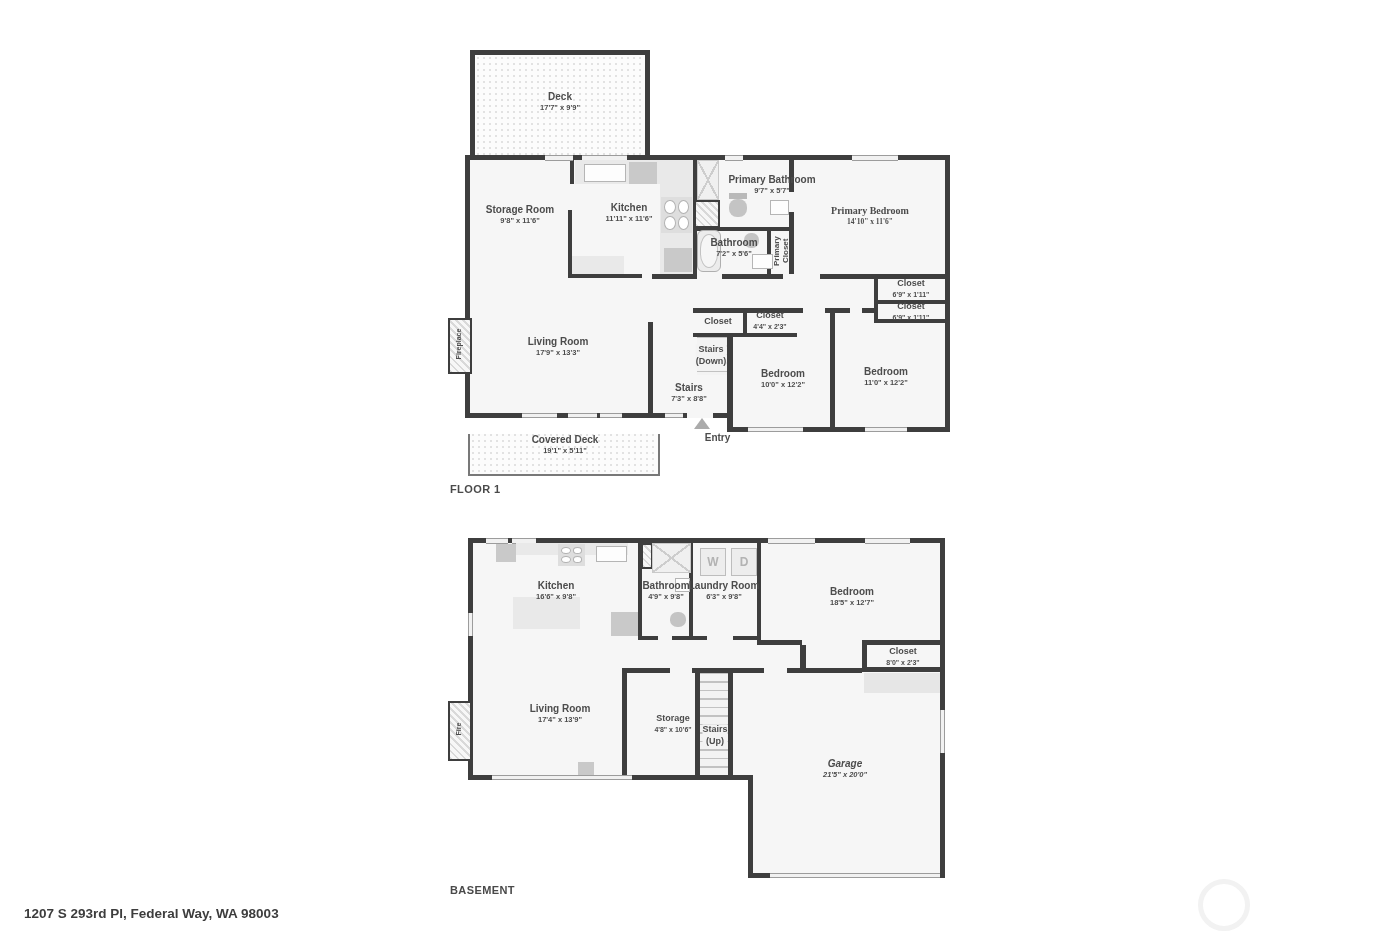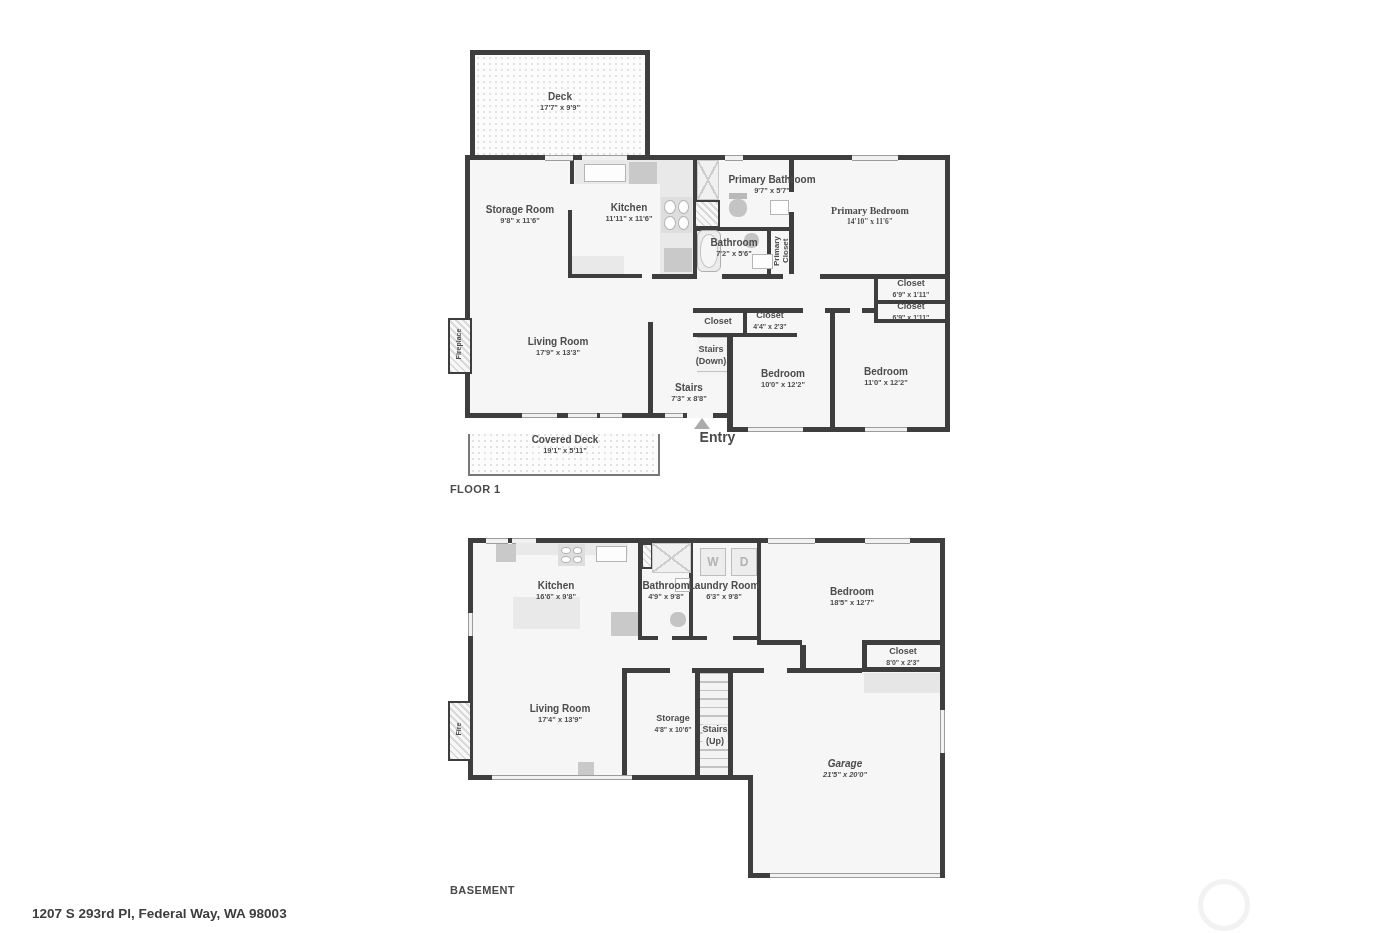--- a/index.html
+++ b/index.html
@@ -196,21 +196,21 @@
     </div>
     <div class="lab" style="left:558px;top:346px;">
       <span class="nm">Living Room</span>
       <span class="dm">17'9" x 13'3"</span>
     </div>
     <div class="lab" style="left:565px;top:444px;">
       <span class="nm">Covered Deck</span>
       <span class="dm">19'1" x 5'11"</span>
     </div>
     <div class="lab" style="left:702px;top:437px;">
-      <span class="nm" style="font-size:14px;margin-left:31px;">Entry</span>
+      <span class="nm" style="font-size:10px;margin-left:31px;">Entry</span>
     </div>
     <div class="title" style="left:450px;top:483px;">FLOOR 1</div>
   </div>
 
   <div>
 
     <div class="wall" style="left:468px;top:538px;width:477px;height:242px;"></div>
     <div class="wall" style="left:748px;top:665px;width:197px;height:213px;"></div>
     <div class="fill" style="left:473px;top:543px;width:467px;height:232px;"></div>
     <div class="fill" style="left:753px;top:775px;width:187px;height:98px;"></div>
@@ -305,16 +305,16 @@
       <span class="nm" style="background:#f3f3f3;">Stairs</span>
       <span class="nm" style="background:#f3f3f3;">(Up)</span>
     </div>
     <div class="lab" style="left:845px;top:768px;font-style:italic;">
       <span class="nm">Garage</span>
       <span class="dm">21'5" x 20'0"</span>
     </div>
     <div class="title" style="left:450px;top:884px;">BASEMENT</div>
   </div>
 
-  <div class="address" style="left:32px;top:906px;">1207 S 293rd Pl, Federal Way, WA 98003</div>
+  <div class="address" style="left:24px;top:906px;">1207 S 293rd Pl, Federal Way, WA 98003</div>
   <div class="watermark" style="left:1198px;top:879px;width:42px;height:42px;"></div>
 
 </div>
 
 </body></html>

